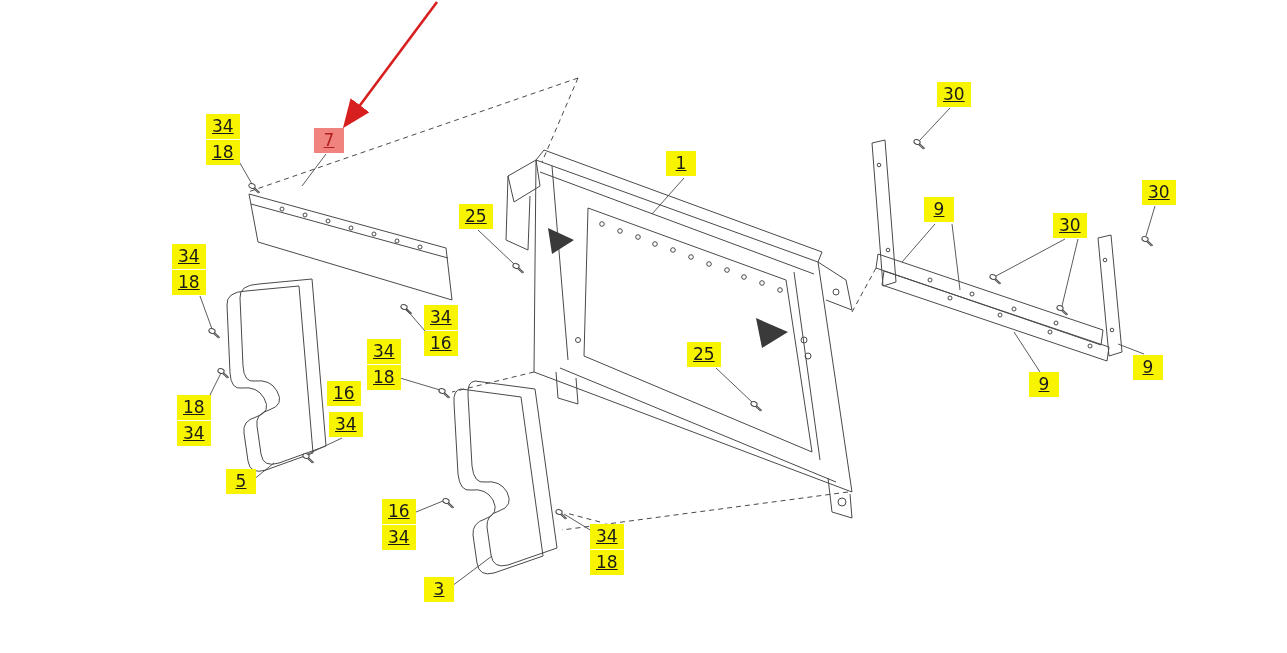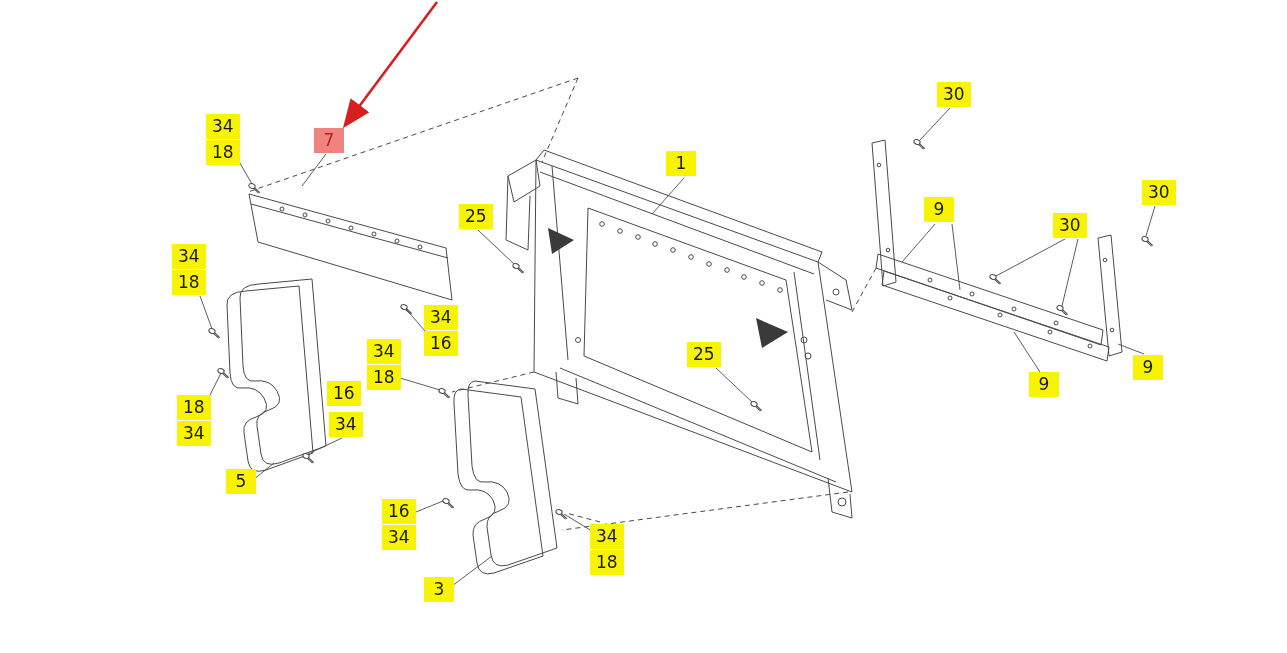--- a/index.html
+++ b/index.html
@@ -21,20 +21,21 @@
   }
   .callout {
     position: absolute;
     min-width: 18px;
     padding: 2px 6px 3px 6px;
     background: var(--callout-bg, #f8f400);
     color: var(--callout-text, #1a1a1a);
     font-size: 17px;
     line-height: 20px;
     text-align: center;
+    text-decoration: underline;
     cursor: pointer;
     user-select: none;
   }
   .callout.highlighted {
     background: var(--highlight-bg, #f0837d);
     color: var(--highlight-text, #b22020);
   }
 </style>
 </head>
 <body>

